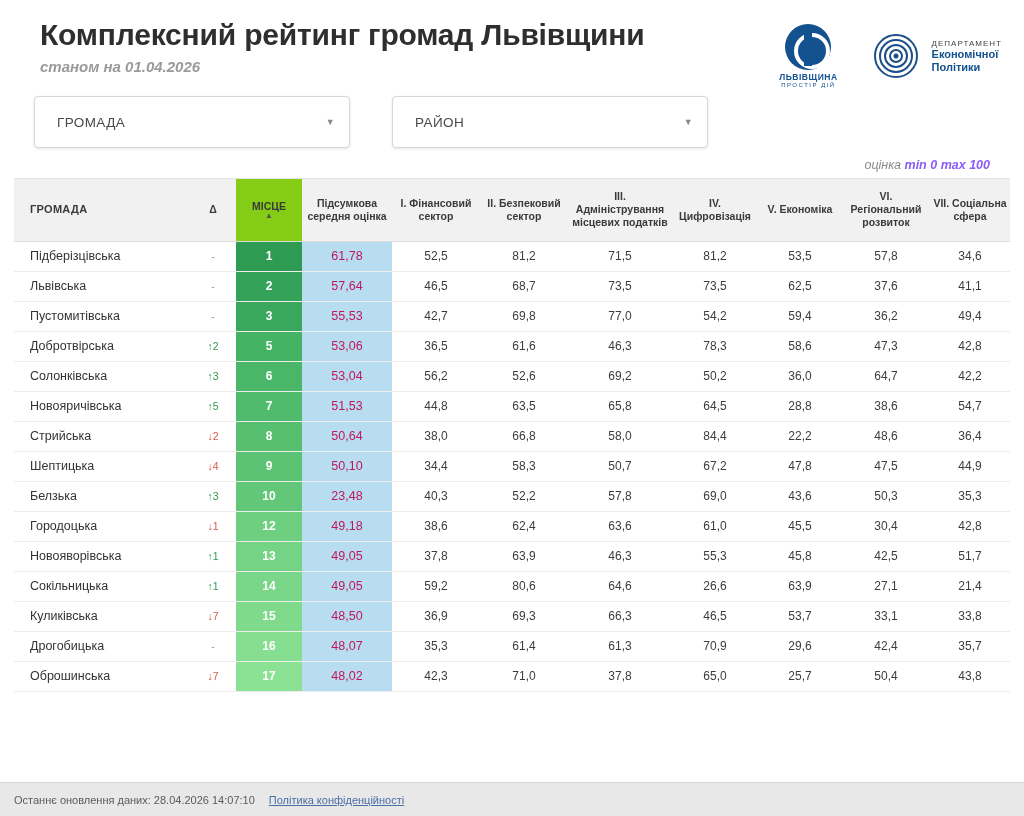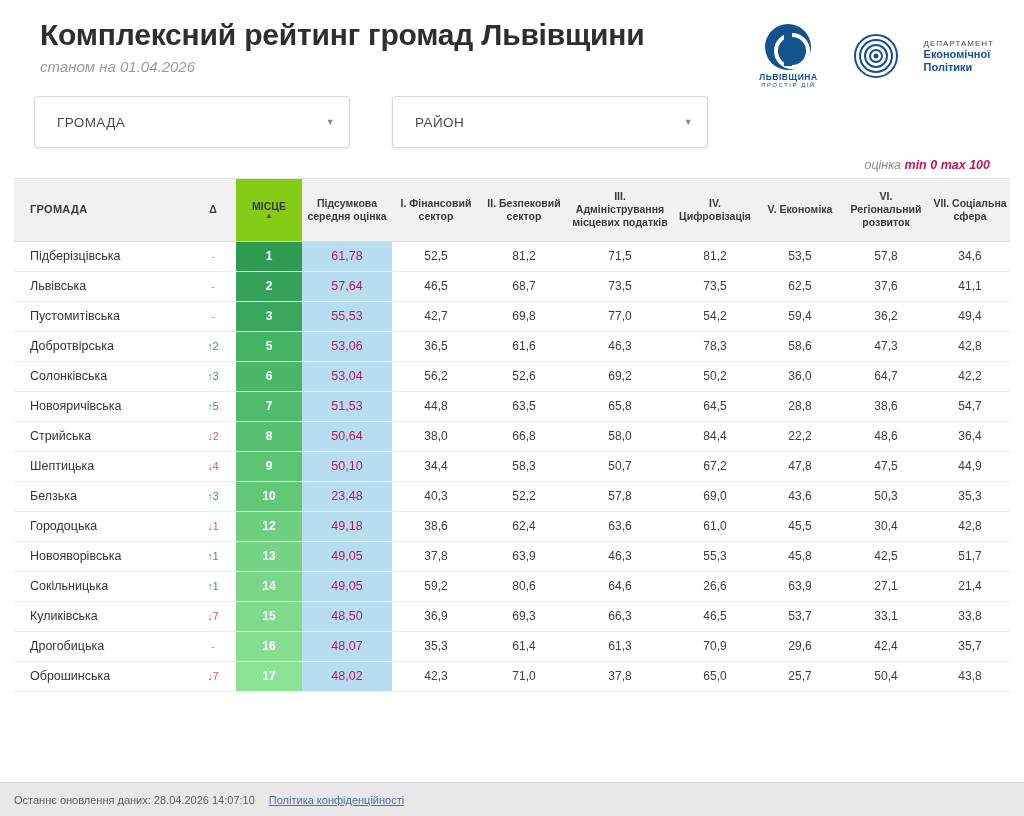--- a/index.html
+++ b/index.html
@@ -13,37 +13,37 @@
   .page {
     position: relative;
     width: 1024px; height: 816px;
     background: #ffffff;
   }
 
   
   .header {
     display: flex;
     align-items: flex-start;
-    padding: 18px 24px 6px 40px;
+    padding: 18px 16px 6px 40px;
     height: 92px;
   }
   .title-block { flex: 1 1 auto; }
   .main-title {
     font-size: 30px;
     font-weight: bold;
     color: #2e2e2e;
     letter-spacing: -0.2px;
     line-height: 1.1;
     margin: 0;
     white-space: nowrap;
   }
   .sub-title {
     font-size: 15px;
     font-style: italic;
-    font-weight: normal;
+    font-weight: bold;
     color: #9a9a9a;
     margin-top: 7px;
   }
   .logos {
     display: flex;
     align-items: center;
     gap: 34px;
     padding-top: 6px;
     padding-right: 6px;
   }
@@ -73,21 +73,21 @@
     font-weight: bold;
     color: #13518f;
     margin-top: 2px;
     letter-spacing: 0.5px;
   }
   .logo-lviv .lbl2 {
     font-size: 6px;
     color: #13518f;
     letter-spacing: 1.5px;
   }
-  .logo-dep { display: flex; align-items: center; gap: 20px; }
+  .logo-dep { display: flex; align-items: center; gap: 8px; }
   .logo-dep .mark {
     width: 52px; height: 48px;
     position: relative;
   }
   .logo-dep .mark svg { display:block; }
   .logo-dep .dep-text { line-height: 1.15; }
   .logo-dep .dep-text .d1 { font-size: 8px; color: #444; letter-spacing: 1px; }
   .logo-dep .dep-text .d2 { font-size: 11px; font-weight: bold; color: #13518f; }
   .logo-dep .dep-text .d3 { font-size: 11px; font-weight: bold; color: #13518f; }
 
@@ -117,21 +117,21 @@
     color: #8a8a8a;
   }
 
   .scale-note {
     text-align: right;
     padding: 10px 34px 6px 0;
     font-size: 12.5px;
     font-style: italic;
     color: #8a8a8a;
   }
-  .scale-note b { color: #be185d; }
+  .scale-note b { color: #8b5cf6; }
 
   
   .table-wrap {
     margin: 0 14px;
     border-top: 1px solid #e3e3e3;
   }
   table {
     width: 996px;
     border-collapse: collapse;
     table-layout: fixed;

